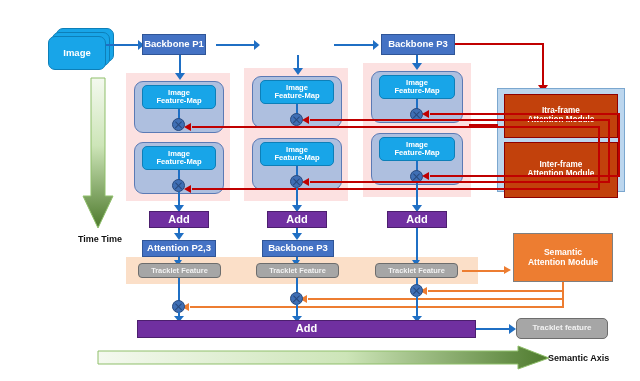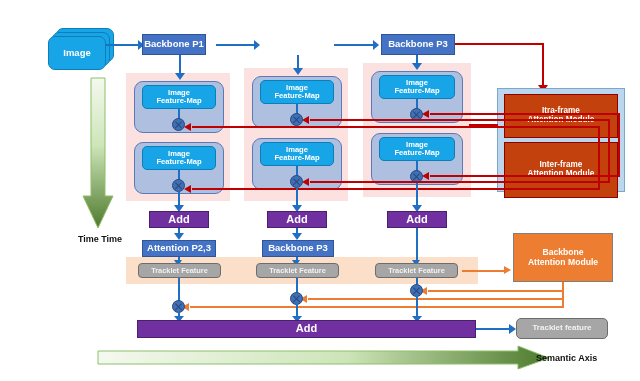--- a/index.html
+++ b/index.html
@@ -71,21 +71,21 @@
       <defs>
         <linearGradient id="gSem" x1="0" y1="0" x2="1" y2="0">
           <stop offset="0%" stop-color="#f4f9ef"></stop>
           <stop offset="55%" stop-color="#cde5b8"></stop>
           <stop offset="100%" stop-color="#4e7a2d"></stop>
         </linearGradient>
       </defs>
       <polygon points="0,5 420,5 420,0 451,12 420,23 420,18 0,18" fill="url(#gSem)" stroke="#8fbf6a" stroke-width="1"></polygon>
     </svg>
   </div>
-  <div class="abs axlabel" style="left:536px;top:353px;width:82px;">Semantic Axis</div>
+  <div class="abs axlabel" style="left:548px;top:353px;width:82px;">Semantic Axis</div>
 
   <div class="abs imgstack-b" style="left:56px;top:28px;width:58px;height:34px;"></div>
   <div class="abs imgstack-b" style="left:52px;top:32px;width:58px;height:34px;"></div>
   <div class="abs node imgstack-f" style="left:48px;top:36px;width:58px;height:34px;">Image</div>
 
   <div class="abs lnB" style="left:106px;top:44px;width:34px;height:2px;"></div>
   <div class="abs" style="left:138px;top:40px;width:0;height:0;border-left:6px solid #1f6fc4;
               border-top:5px solid transparent;border-bottom:5px solid transparent;"></div>
 
   <div class="abs node bb" style="left:142px;top:34px;width:64px;height:21px;">Backbone P1</div>
@@ -257,21 +257,21 @@
   <div class="abs lnB" style="left:416px;top:228px;width:2px;height:35px;"></div>
   <div class="abs" style="left:412px;top:260px;width:0;height:0;border-top:6px solid #1f6fc4;
               border-left:4px solid transparent;border-right:4px solid transparent;"></div>
 
   <div class="abs node tfeat" style="left:138px;top:263px;width:83px;height:15px;">Tracklet Feature</div>
   <div class="abs node tfeat" style="left:256px;top:263px;width:83px;height:15px;">Tracklet Feature</div>
   <div class="abs node tfeat" style="left:375px;top:263px;width:83px;height:15px;">Tracklet Feature</div>
 
   <div class="abs node sem" style="left:513px;top:233px;width:100px;height:49px;">
     <span>
-      <span>Backbone</span><br>
+      <span>Semantic</span><br>
       <span>Attention Module</span>
     </span>
   </div>
 
   <div class="abs lnO" style="left:462px;top:270px;width:44px;height:2px;"></div>
   <div class="abs" style="left:504px;top:266px;width:0;height:0;border-left:7px solid #ed7d31;
               border-top:4px solid transparent;border-bottom:4px solid transparent;"></div>
 
   <div class="abs lnO" style="left:562px;top:282px;width:2px;height:9px;"></div>
   <div class="abs lnO" style="left:428px;top:290px;width:136px;height:2px;"></div>

